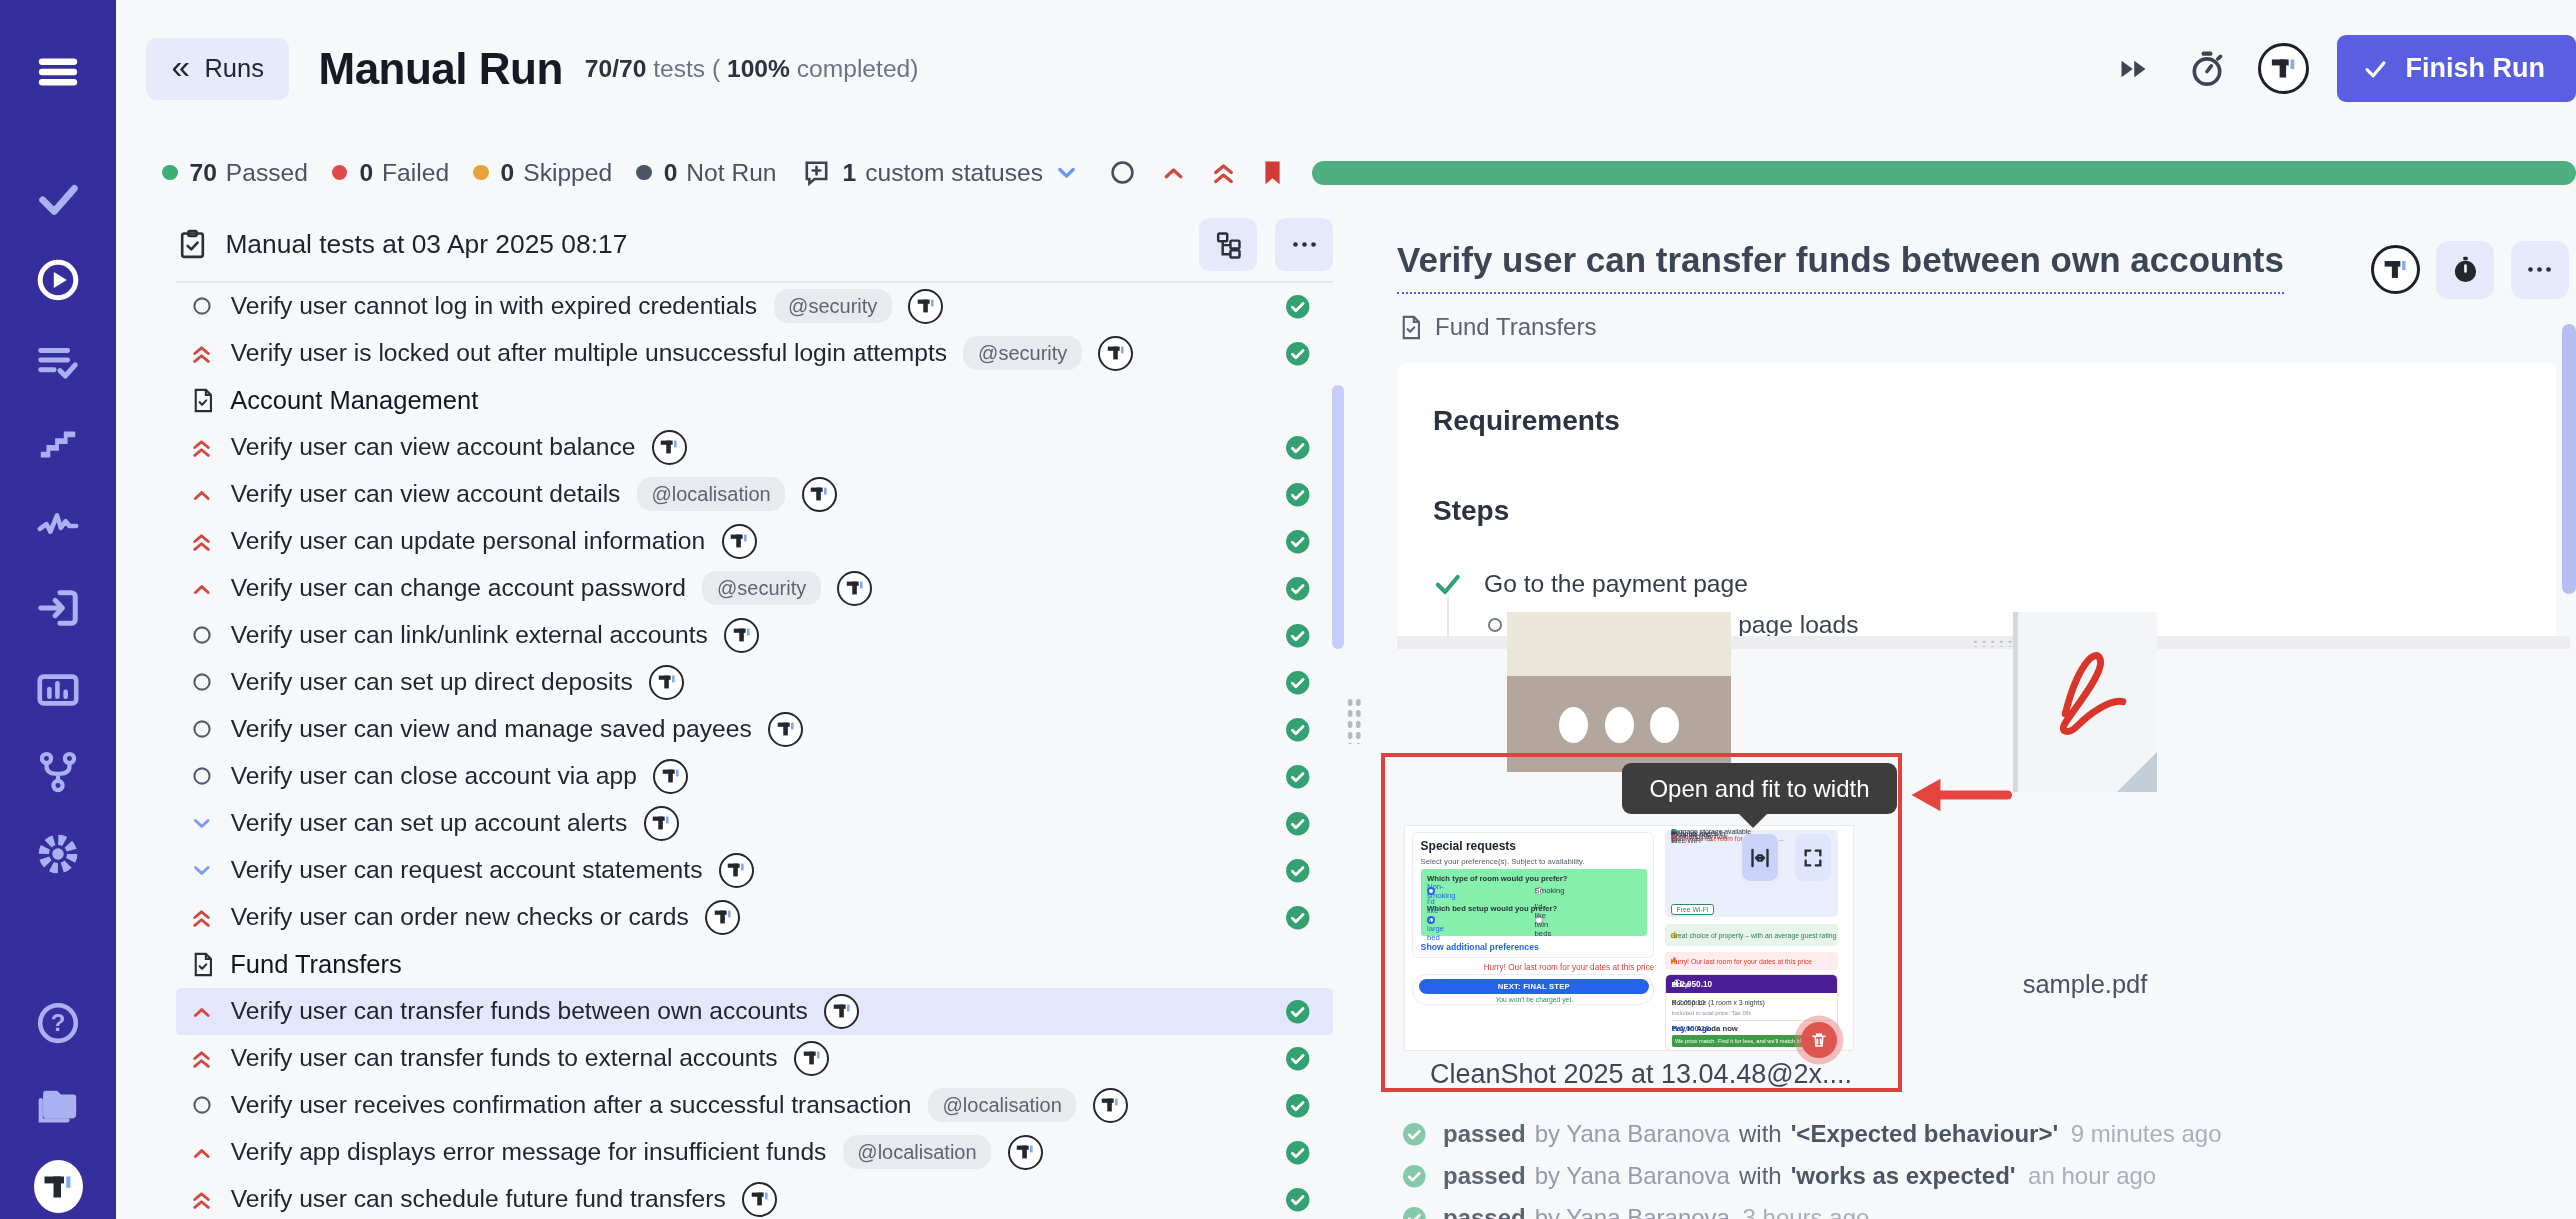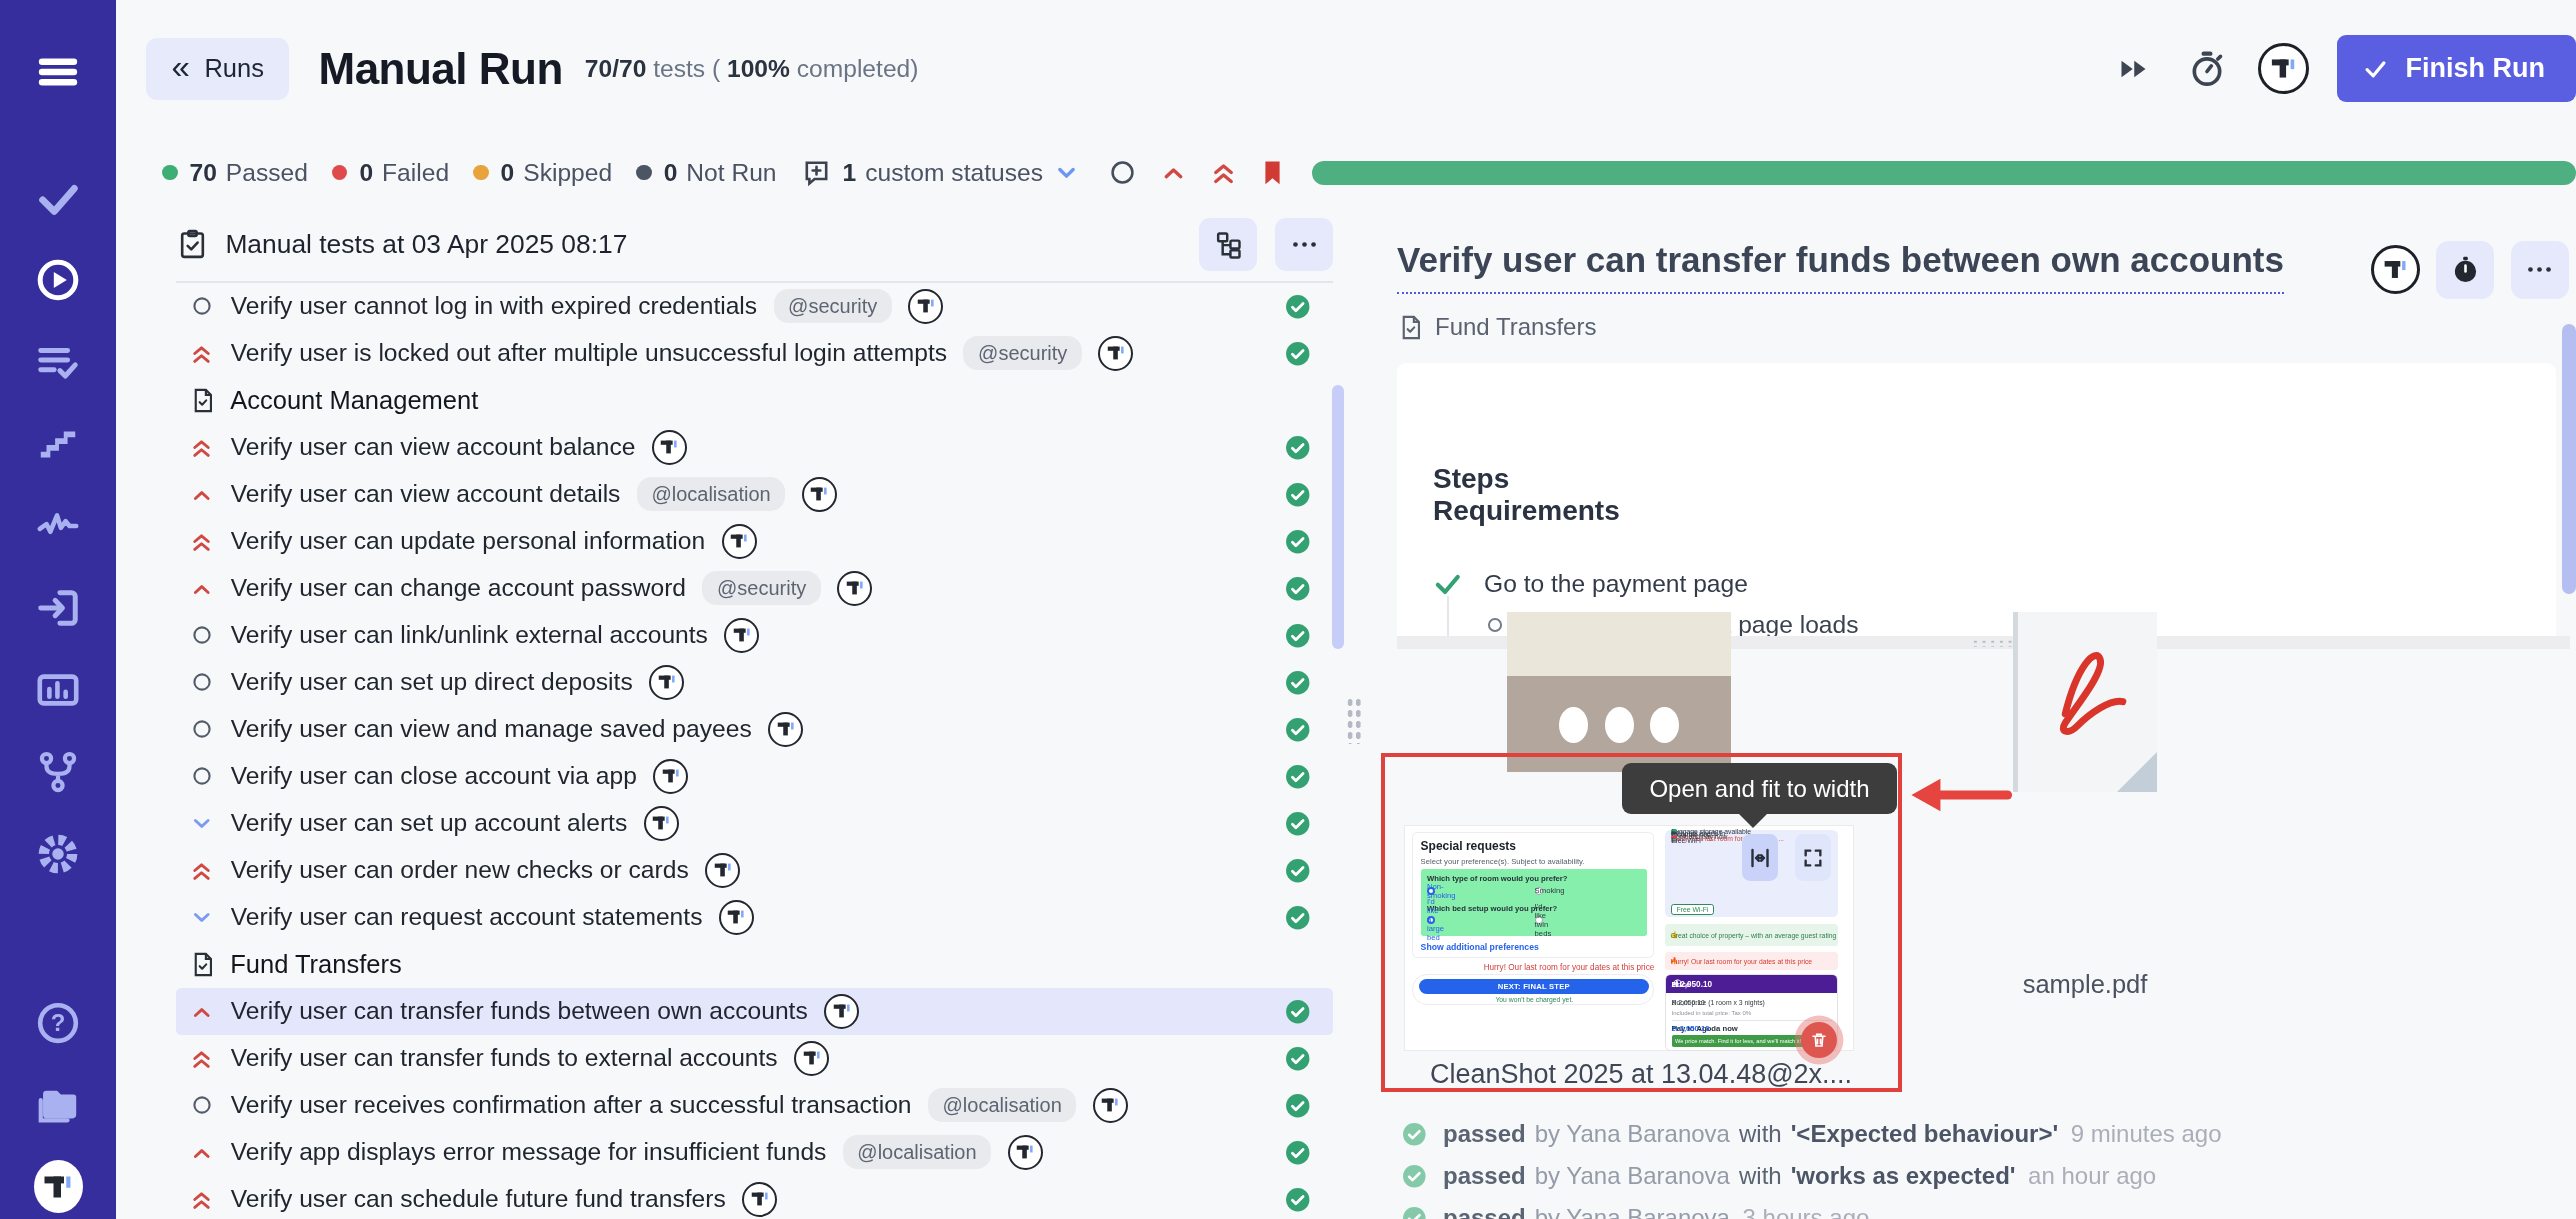--- a/index.html
+++ b/index.html
@@ -627,48 +627,48 @@
                   </svg>
                 </span>
               </span>
     <span class="rstat"><svg viewBox="0 0 24 24">
                   <circle cx="12" cy="12" r="11" fill="#34a173"></circle>
                   <path d="M7 12.5l3.2 3.2L17 9" fill="none" stroke="#fff" stroke-width="2.6" stroke-linecap="round" stroke-linejoin="round"></path>
                 </svg></span>
             </div>
             <div class="trow">
     <span class="prio">
+                <svg width="25.5" height="25.5" viewBox="0 0 24 24">
+                  <path d="M6 9l6 5.5L18 9" fill="none" stroke="#7b9cf2" stroke-width="2.7" stroke-linecap="round" stroke-linejoin="round"></path>
+                </svg>
+              </span>
+    <span class="tt">Verify user can request account statements</span>
+
+    <span class="tb">
+                <span class="tbadge">
+                  <svg viewBox="0 0 24 24">
+                    <rect x="3" y="5" width="13" height="4.6" fill="#23272f"></rect>
+                    <rect x="9" y="5" width="5" height="14" fill="#23272f"></rect>
+                    <rect x="17.5" y="5" width="2.8" height="7.5" fill="#82a9f8"></rect>
+                  </svg>
+                </span>
+              </span>
+    <span class="rstat"><svg viewBox="0 0 24 24">
+                  <circle cx="12" cy="12" r="11" fill="#34a173"></circle>
+                  <path d="M7 12.5l3.2 3.2L17 9" fill="none" stroke="#fff" stroke-width="2.6" stroke-linecap="round" stroke-linejoin="round"></path>
+                </svg></span>
+            </div>
+            <div class="trow">
+    <span class="prio">
                 <svg width="27" height="27" viewBox="0 0 24 24" fill="none" stroke="#cf4a42" stroke-width="2.6" stroke-linecap="round" stroke-linejoin="round">
                   <path d="M6 12l6-5 6 5"></path>
                   <path d="M6 19l6-5 6 5"></path>
                 </svg>
               </span>
     <span class="tt">Verify user can order new checks or cards</span>
-
-    <span class="tb">
-                <span class="tbadge">
-                  <svg viewBox="0 0 24 24">
-                    <rect x="3" y="5" width="13" height="4.6" fill="#23272f"></rect>
-                    <rect x="9" y="5" width="5" height="14" fill="#23272f"></rect>
-                    <rect x="17.5" y="5" width="2.8" height="7.5" fill="#82a9f8"></rect>
-                  </svg>
-                </span>
-              </span>
-    <span class="rstat"><svg viewBox="0 0 24 24">
-                  <circle cx="12" cy="12" r="11" fill="#34a173"></circle>
-                  <path d="M7 12.5l3.2 3.2L17 9" fill="none" stroke="#fff" stroke-width="2.6" stroke-linecap="round" stroke-linejoin="round"></path>
-                </svg></span>
-            </div>
-            <div class="trow">
-    <span class="prio">
-                <svg width="25.5" height="25.5" viewBox="0 0 24 24">
-                  <path d="M6 9l6 5.5L18 9" fill="none" stroke="#7b9cf2" stroke-width="2.7" stroke-linecap="round" stroke-linejoin="round"></path>
-                </svg>
-              </span>
-    <span class="tt">Verify user can request account statements</span>
 
     <span class="tb">
                 <span class="tbadge">
                   <svg viewBox="0 0 24 24">
                     <rect x="3" y="5" width="13" height="4.6" fill="#23272f"></rect>
                     <rect x="9" y="5" width="5" height="14" fill="#23272f"></rect>
                     <rect x="17.5" y="5" width="2.8" height="7.5" fill="#82a9f8"></rect>
                   </svg>
                 </span>
               </span>
@@ -837,22 +837,22 @@
         <div class="breadcrumb">
           <svg width="27" height="27" viewBox="0 0 24 24" stroke="#5a6270" fill="none" stroke-width="1.9">
               <path d="M6 2.5h9l4.5 4.5v14.5H6z"></path>
               <path d="M15 2.5V7h4.5"></path>
               <path d="M9.5 13.5l2.2 2.2 3.6-3.8" stroke-linecap="round" stroke-linejoin="round"></path>
             </svg>
           <span>Fund Transfers</span>
         </div>
 
         <div class="white-card">
+          <h3 class="sec-head">Requirements</h3>
           <h3 class="sec-head steps">Steps</h3>
-          <h3 class="sec-head">Requirements</h3>
           <div class="step1">
             <svg width="29" height="29" viewBox="0 0 24 24">
                 <path d="M4 13l6 6L20.5 6.5" fill="none" stroke="#34a173" stroke-width="3.4" stroke-linecap="round" stroke-linejoin="round"></path>
               </svg>
             <span>Go to the payment page</span>
           </div>
           <div class="connector"></div>
           <div class="substep">
             <span class="mini-circle"></span>
             <span>Verify that Payment page loads</span>

